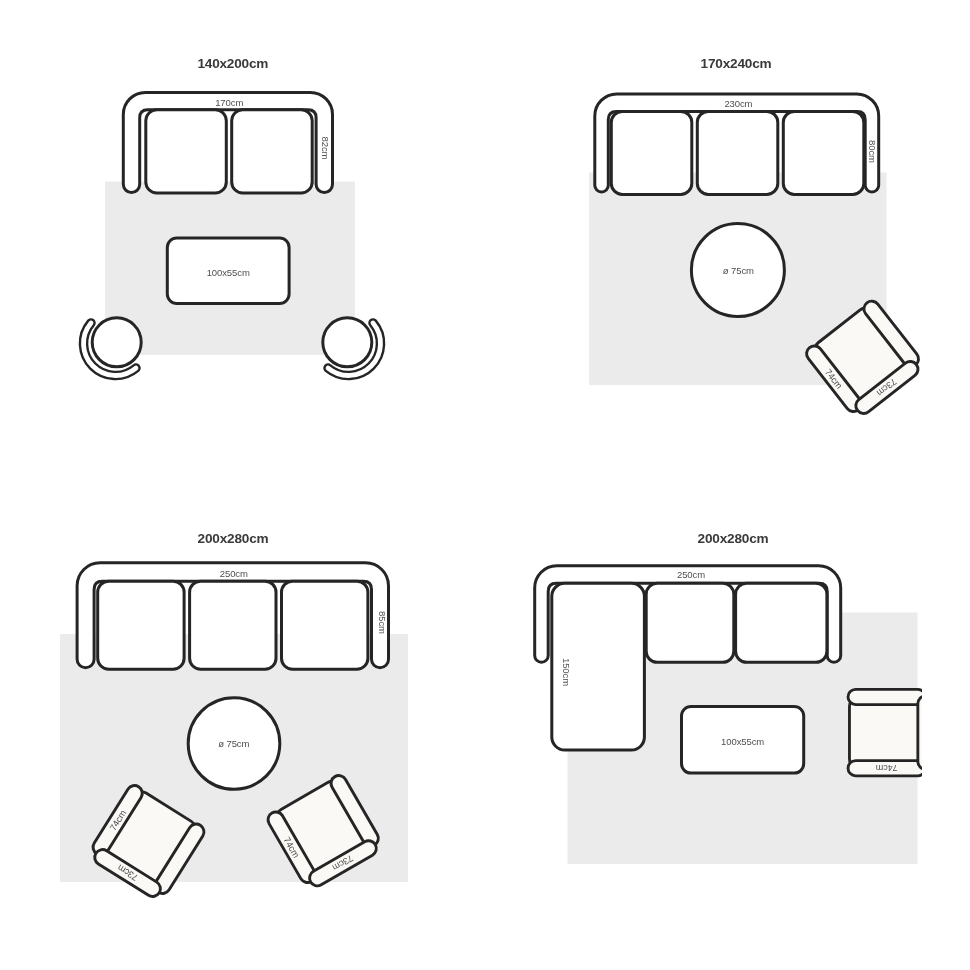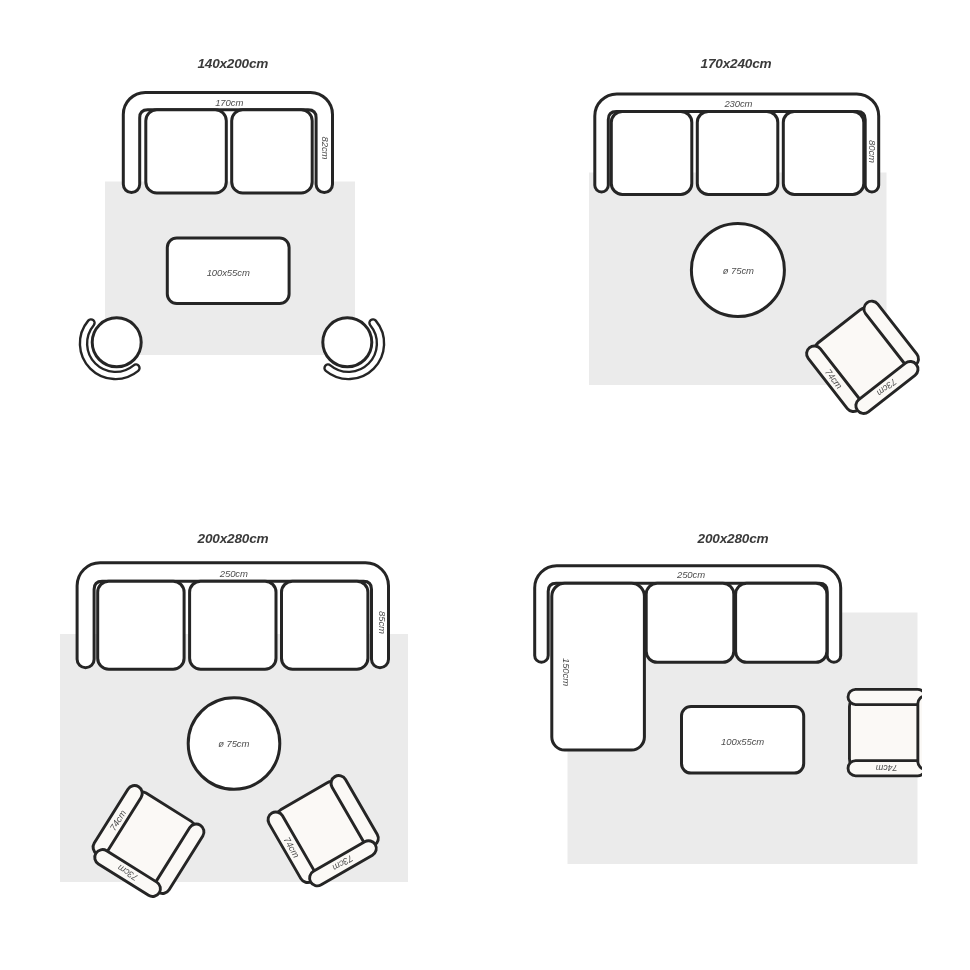--- a/index.html
+++ b/index.html
@@ -1,16 +1,16 @@
 <!DOCTYPE html>
 <html><head>
 <meta charset="utf-8">
 <style>
   html,body{margin:0;padding:0;background:#ffffff;}
-  .wrap{width:922px;height:970px;position:relative;background:#ffffff;overflow:hidden;font-style:italic;}
+  .wrap{width:922px;height:970px;position:relative;background:#ffffff;overflow:hidden;}
   text{font-family:"Liberation Sans",sans-serif;}
   .dim{fill:#4f4f4f;font-size:9.5px;letter-spacing:-0.1px;}
   .title{fill:#3a3a3a;font-size:13.6px;font-weight:bold;letter-spacing:-0.2px;}
 </style>
 </head>
 <body>
 <div class="wrap">
 <svg width="970" height="970" viewBox="0 0 970 970">
 
 <rect x="0" y="0" width="970" height="970" fill="#ffffff"></rect>

